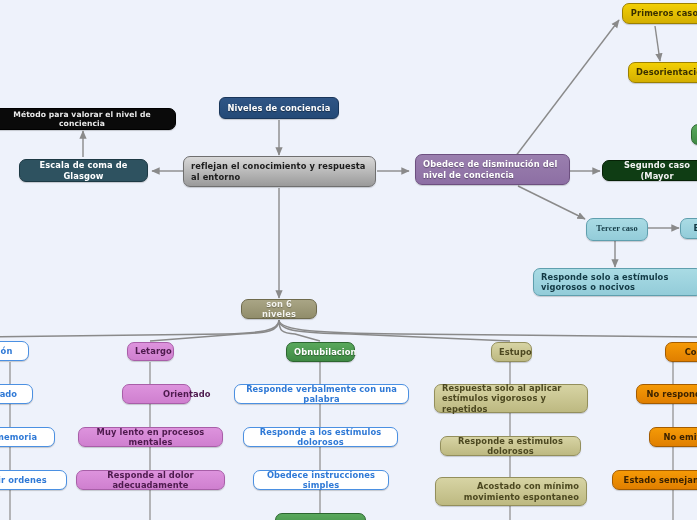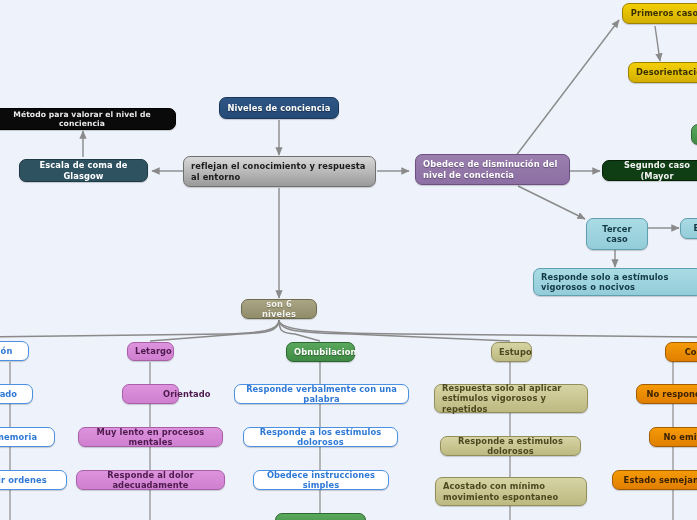--- a/index.html
+++ b/index.html
@@ -30,20 +30,21 @@
   }
   .node span{display:block;width:100%;}
   .c-center{justify-content:center;text-align:center;}
   .c-left{justify-content:flex-start;text-align:left;}
 
   
   .p-navy{
     background:linear-gradient(#2f5585,#244a77);
     color:#ffffff;border-color:#19365a;
     text-shadow:0 1px 1px rgba(0,0,0,.45);
+    border-radius:6px;
   }
   .p-black{
     background:#0a0a0a;color:#e9e9e9;border-color:#000;
   }
   .p-slate{
     background:#2e5260;color:#ffffff;border-color:#1d3944;
   }
   .p-grey{
     background:linear-gradient(#d8d8d8,#9a9a9a);
     color:#1c1c1c;border-color:#6f6f6f;
@@ -173,21 +174,21 @@
   </div>
 
   <div class="node p-darkgreen c-center" style="left:602px;top:160px;width:110px;height:21px;">
     <span>Segundo caso (Mayor</span>
   </div>
 
   <div class="node p-green c-center" style="left:691px;top:124px;width:22px;height:21px;">
     <span></span>
   </div>
 
-  <div class="node p-cyan c-center" style="left:586px;top:218px;width:62px;height:32px;">
+  <div class="node p-cyan c-center" style="left:586px;top:218px;width:62px;height:23px;font-family:Liberation Serif, serif;">
     <span>Tercer caso</span>
   </div>
 
   <div class="node p-cyan c-center" style="left:680px;top:218px;width:38px;height:21px;">
     <span>Es</span>
   </div>
 
   <div class="node p-cyan c-left" style="left:533px;top:268px;width:170px;height:28px;">
     <span>Responde solo a estímulos vigorosos o nocivos</span>
   </div>
@@ -205,21 +206,21 @@
   <div class="node p-white-blue c-center" style="left:-43px;top:427px;width:98px;height:20px;">
     <span>a la memoria</span>
   </div>
   <div class="node p-white-blue c-center" style="left:-45px;top:470px;width:112px;height:20px;">
     <span>seguir ordenes</span>
   </div>
 
   <div class="node p-magenta c-center" style="left:127px;top:342px;width:47px;height:19px;">
     <span>Letargo</span>
   </div>
-  <div class="node p-magenta c-center" style="left:122px;top:384px;width:57px;height:20px;padding-left:40px;">
+  <div class="node p-magenta c-center" style="left:122px;top:384px;width:69px;height:20px;padding-left:40px;">
     <span>Orientado</span>
   </div>
   <div class="node p-magenta c-center" style="left:78px;top:427px;width:145px;height:20px;">
     <span>Muy lento en procesos mentales</span>
   </div>
   <div class="node p-magenta c-center" style="left:76px;top:470px;width:149px;height:20px;">
     <span>Responde al dolor adecuadamente</span>
   </div>
 
   <div class="node p-green c-center" style="left:286px;top:342px;width:69px;height:20px;">
@@ -240,21 +241,21 @@
 
   <div class="node p-khaki c-center" style="left:491px;top:342px;width:41px;height:20px;">
     <span>Estupo</span>
   </div>
   <div class="node p-khaki c-left" style="left:434px;top:384px;width:154px;height:29px;">
     <span>Respuesta solo al aplicar estímulos vigorosos y repetidos</span>
   </div>
   <div class="node p-khaki c-center" style="left:440px;top:436px;width:141px;height:20px;">
     <span>Responde a estimulos dolorosos</span>
   </div>
-  <div class="node p-khaki c-left" style="left:435px;top:477px;width:152px;height:29px;">
+  <div class="node p-khaki c-left" style="left:435px;top:477px;width:152px;height:29px;text-align:right;">
     <span>Acostado con mínimo movimiento espontaneo</span>
   </div>
 
   <div class="node p-orange c-center" style="left:665px;top:342px;width:60px;height:20px;">
     <span>Com</span>
   </div>
   <div class="node p-orange c-center" style="left:636px;top:384px;width:90px;height:20px;">
     <span>No responde a</span>
   </div>
   <div class="node p-orange c-center" style="left:649px;top:427px;width:80px;height:20px;">

